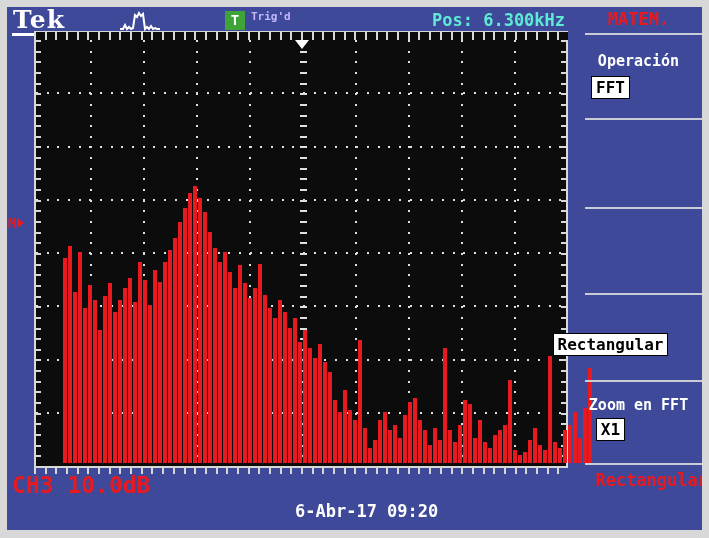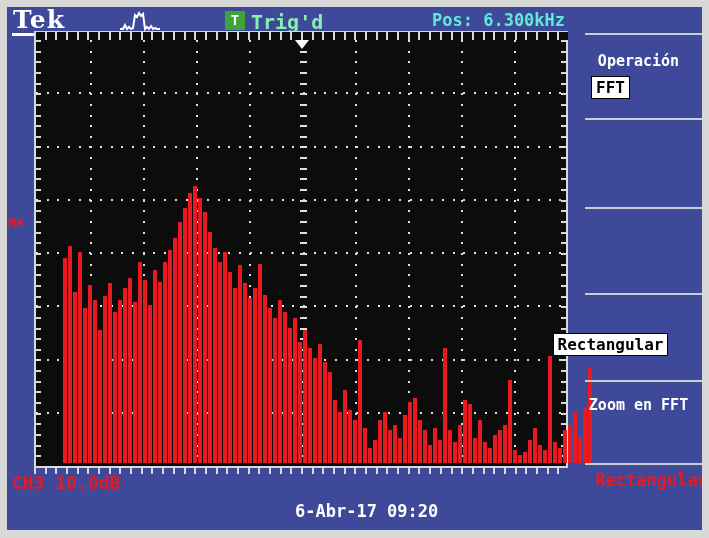--- a/index.html
+++ b/index.html
@@ -7,21 +7,21 @@
   .frame{position:relative;width:709px;height:538px;background:#d8d8d8;box-sizing:border-box;}
   .screen{position:absolute;left:7px;top:7px;right:7px;bottom:8px;background:#3e4a99;overflow:hidden;}
   
   .abs{position:absolute;}
 
   
   .tek-logo{left:6px;top:0px;color:#fff;font-family:"DejaVu Serif",serif;font-weight:bold;font-size:25px;line-height:25px;letter-spacing:1px;}
   .tek-underline{left:5px;top:26px;width:92px;height:3px;background:#fff;}
   .wave-icon{left:112px;top:4px;}
   .trig-badge{left:218px;top:4px;width:20px;height:19px;background:#3fa437;color:#fff;font-weight:bold;font-size:14px;text-align:center;line-height:19px;}
-  .trig-label{left:244px;top:3px;color:#86efac;font-weight:bold;font-size:20px;}
+  .trig-label{left:244px;top:3px;color:#c4b5fd;font-weight:bold;font-size:11px;}
   .pos-readout{left:425px;top:3px;color:#5eead4;font-weight:bold;font-size:17px;}
   .menu-title{left:568px;top:2px;width:127px;text-align:center;color:#e8191f;font-weight:bold;font-size:17px;}
 
   
   .grat-ruler-top{left:27px;top:24px;width:534px;height:9px;background:#0c0c0c;border-top:1px solid #d8d8d8;border-bottom:2px solid #d8d8d8;
     background-image:repeating-linear-gradient(90deg,#d8d8d8 0 2px,transparent 2px 10.68px);}
   .grat{left:27px;top:33px;width:534px;height:426px;background:#0c0c0c;border-left:2px solid #d8d8d8;border-right:2px solid #d8d8d8;box-sizing:border-box;}
   .grat-ruler-bottom{left:27px;top:459px;width:534px;height:8px;border-top:2px solid #d8d8d8;box-sizing:border-box;
     background-image:repeating-linear-gradient(90deg,#d8d8d8 0 2px,transparent 2px 10.68px);}
   .tickcol{position:absolute;top:0;width:5px;height:100%;background-image:repeating-linear-gradient(180deg,#d8d8d8 0 2px,transparent 2px 10.65px);}
@@ -34,21 +34,21 @@
   .m-marker .tri{display:inline-block;width:0;height:0;border-top:5px solid transparent;border-bottom:5px solid transparent;border-left:7px solid #e8191f;margin-left:1px;}
 
   
   .divider{left:578px;width:117px;height:2px;background:#c9cdd6;}
   .menu-label{left:568px;width:127px;text-align:center;color:#fff;font-weight:bold;font-size:15px;}
   .menu-box-wrap{left:540px;width:127px;text-align:center;}
   .menu-box{display:inline-block;background:#fff;color:#000;font-weight:bold;font-size:16px;padding:1px 4px;border:1px solid #000;}
   .footer-window{left:568px;top:463px;width:133px;text-align:right;color:#e8191f;font-weight:bold;font-size:17px;}
 
   
-  .stat-red{color:#e8191f;font-weight:bold;font-size:18px;top:465px;}
+  .stat-red{color:#e8191f;font-weight:bold;font-size:23px;top:465px;}
   .stat-ch{left:5px;}
   .stat-hz{left:148px;}
   .stat-date{left:288px;top:494px;color:#fff;font-weight:bold;font-size:17px;}
   .stat-cursor{left:497px;top:494px;color:#d44a8e;font-weight:bold;font-size:17px;}
 </style>
 </head>
 <body>
 
 <div class="frame">
   <div class="screen">
@@ -56,20 +56,21 @@
     <div class="abs tek-logo">Tek</div>
     <div class="abs tek-underline"></div>
     <div class="abs wave-icon">
       <svg width="52" height="22" viewBox="0 0 52 22">
         <polyline points="1,18 4,18 6,14 8,18 10,16 12,18 14,17 16,4 18,6 20,2 22,5 24,3 26,18 28,16 30,18 32,15 34,18 36,17 38,18 41,18" fill="none" stroke="#ffffff" stroke-width="2"></polyline>
       </svg>
     </div>
     <div class="abs trig-badge">T</div>
     <div class="abs trig-label">Trig'd</div>
     <div class="abs pos-readout">Pos: 6.300kHz</div>
+    <div class="abs menu-title">MATEM.</div>
 
     <div class="abs grat-ruler-top"></div>
     <div class="abs grat" id="graticule">
       <div class="tickcol" style="left:0;"></div>
       <div class="tickcol" style="right:0;"></div>
       <div id="gridlines">
           <div class="gridline-h" style="top: 52px;"></div>
           <div class="gridline-h" style="top: 106px;"></div>
           <div class="gridline-h" style="top: 159px;"></div>
           <div class="gridline-h" style="top: 212px;"></div>
@@ -208,20 +209,23 @@
       <span class="menu-box">FFT</span>
     </div>
     <div class="abs divider" style="top:111px;"></div>
     <div class="abs divider" style="top:200px;"></div>
     <div class="abs divider" style="top:286px;"></div>
     <div class="abs menu-box-wrap" style="top:326px;">
       <span class="menu-box">Rectangular</span>
     </div>
     <div class="abs divider" style="top:373px;"></div>
     <div class="abs menu-label" style="top:389px;">Zoom en FFT</div>
+    <div class="abs menu-box-wrap" style="top:411px;">
+      <span class="menu-box">X1</span>
+    </div>
     <div class="abs divider" style="top:456px;"></div>
     <div class="abs footer-window">Rectangular</div>
 
     <div class="abs stat-red stat-ch">CH3 10.0dB</div>
     <div class="abs stat-date">6-Abr-17 09:20</div>
 
   </div>
 </div>
 
 </body></html>

